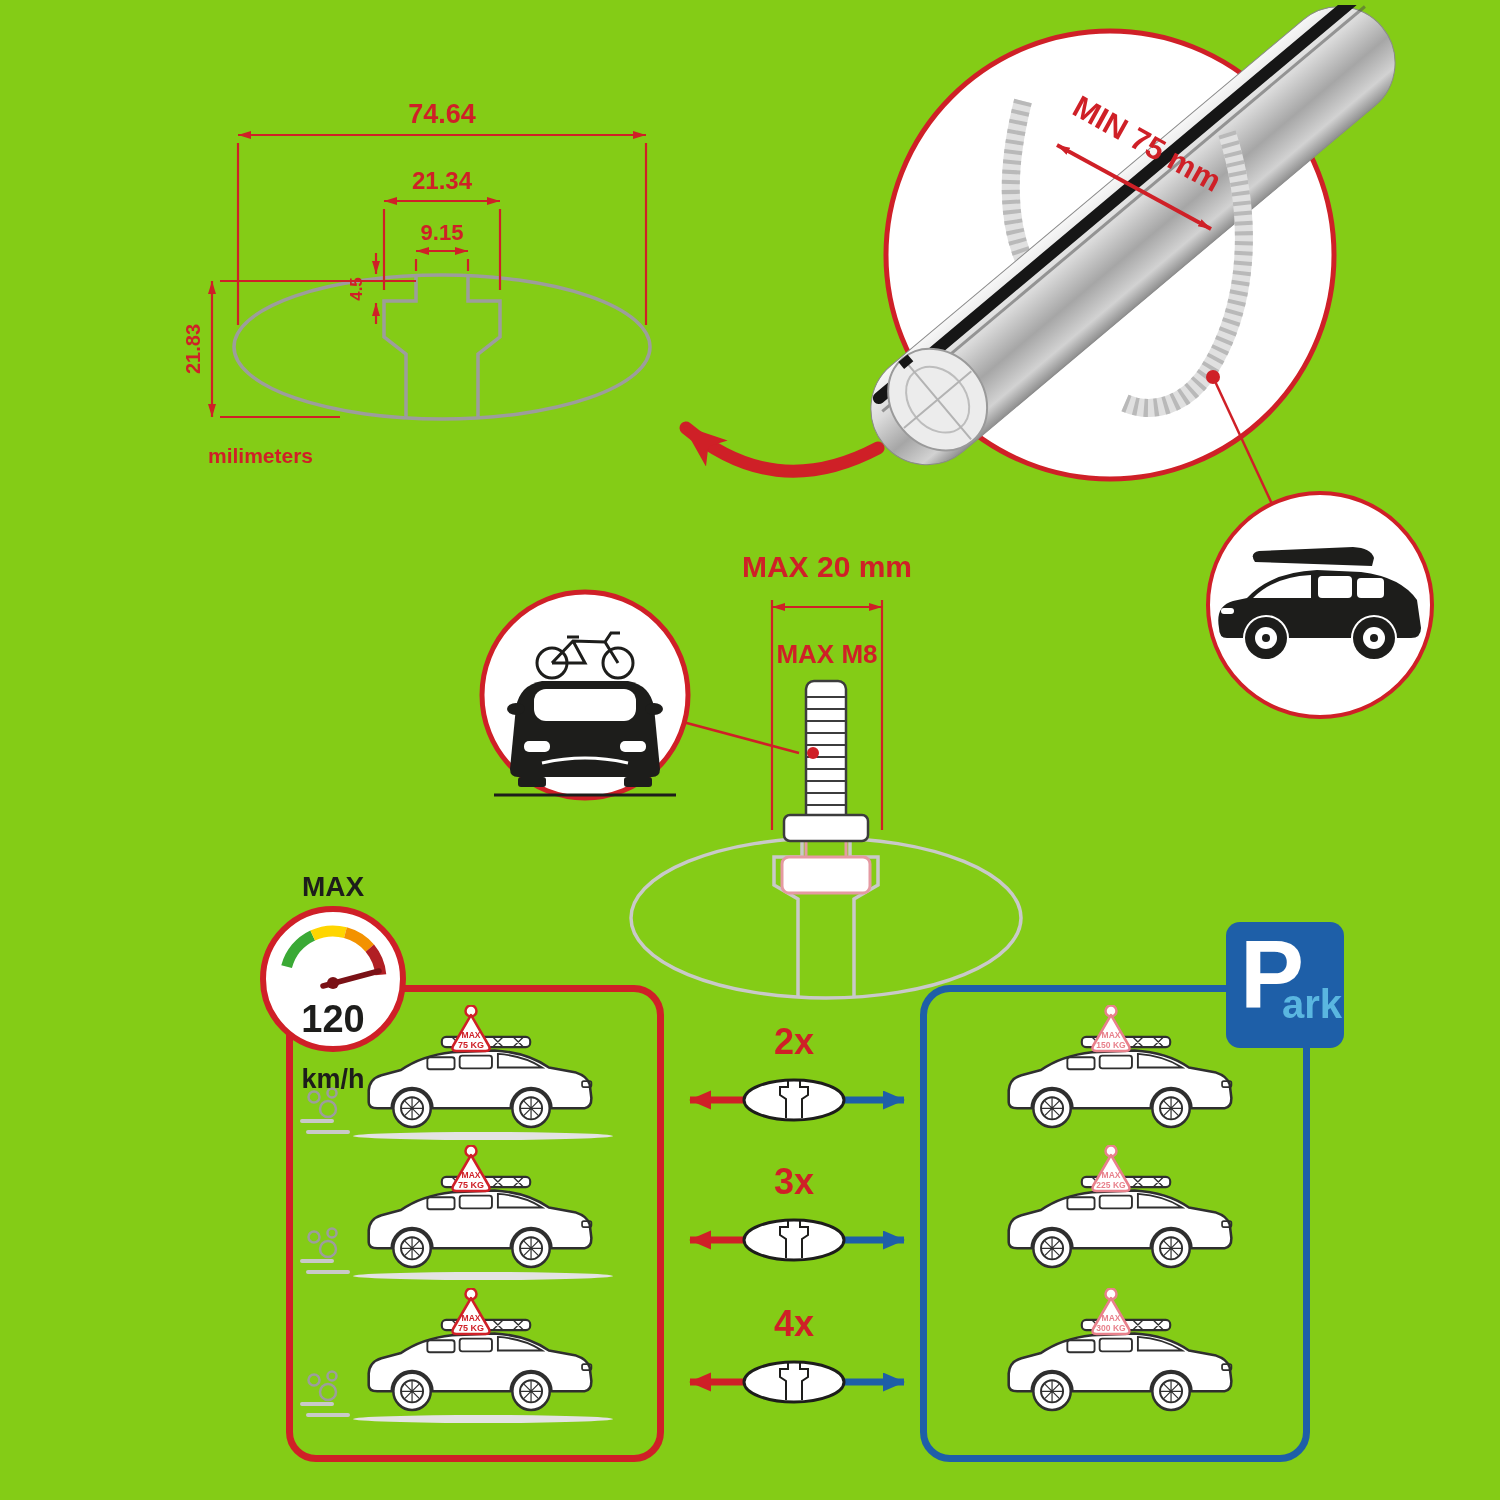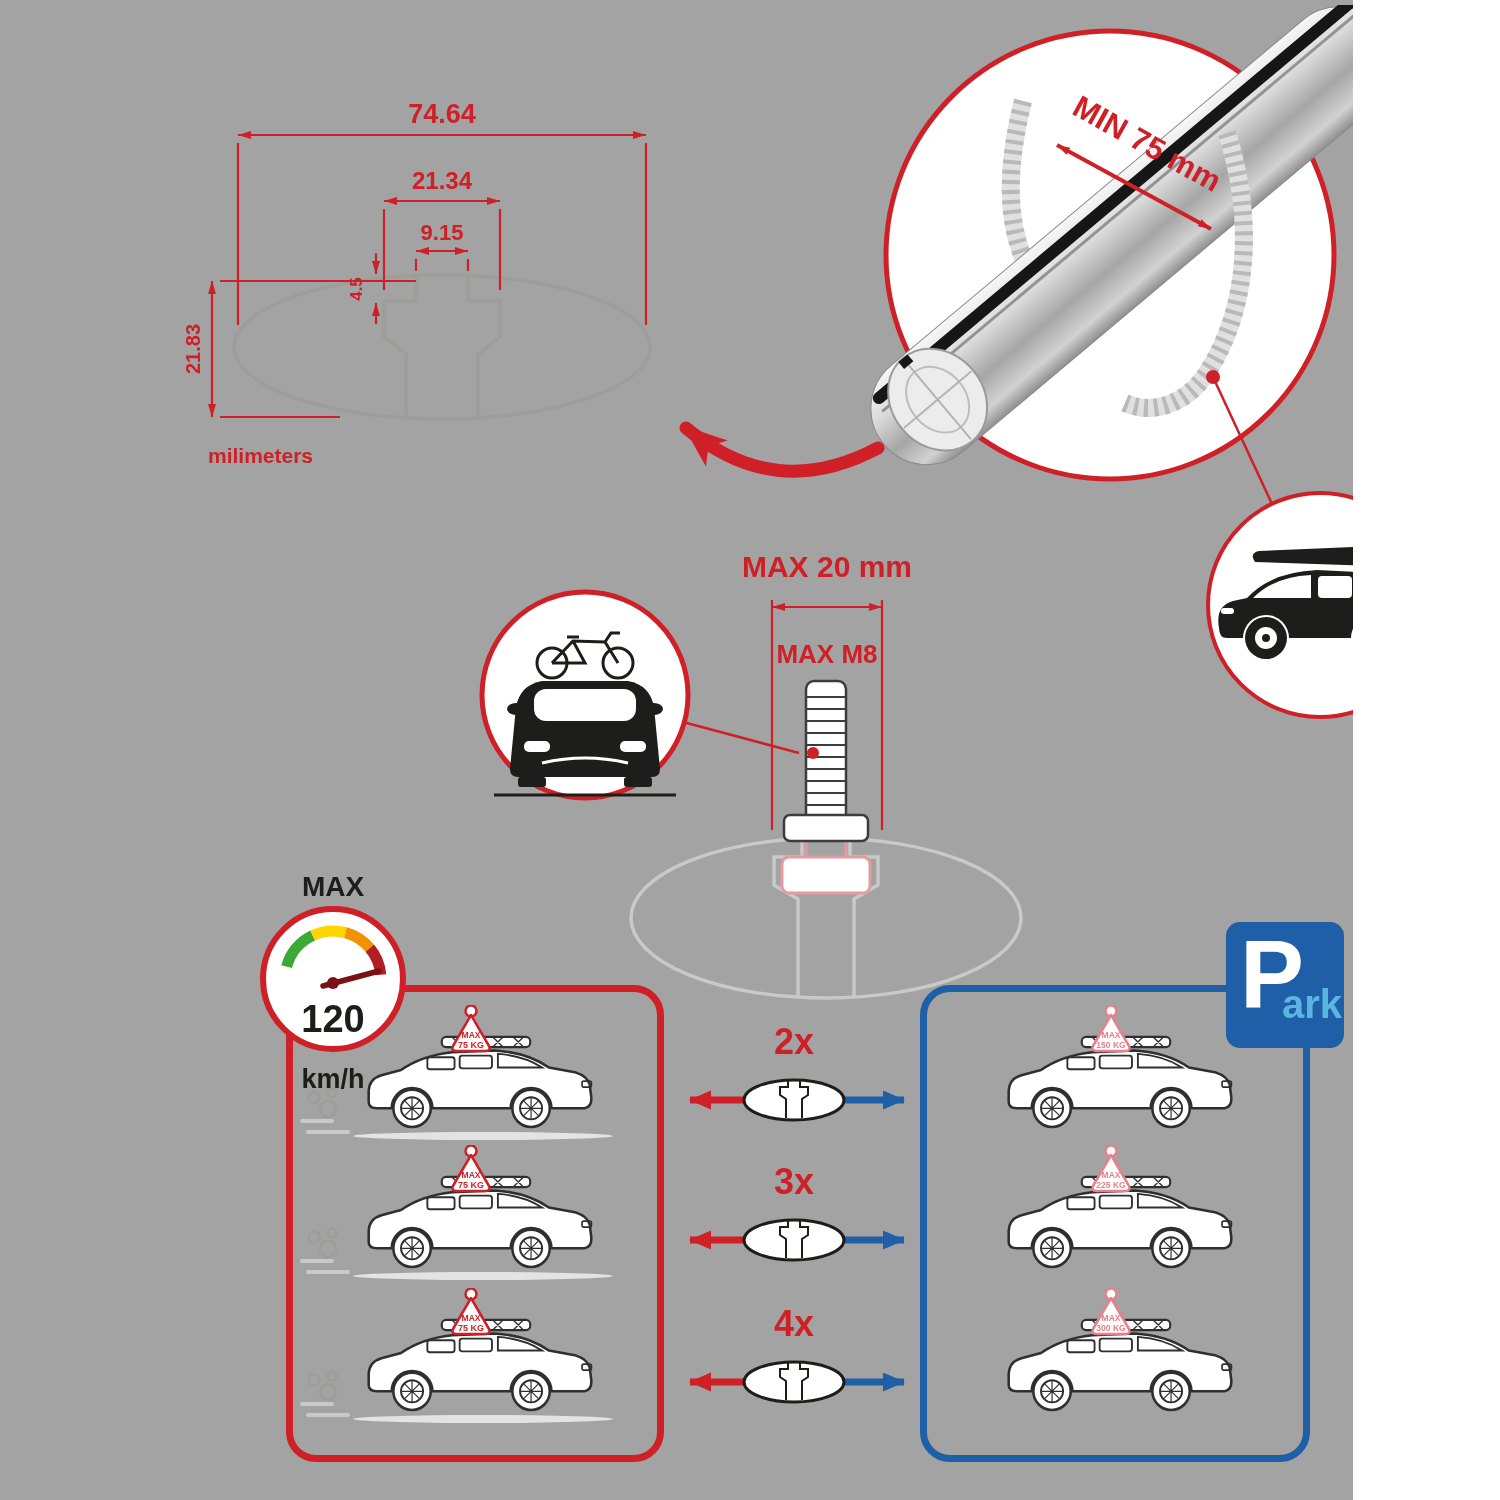--- a/index.html
+++ b/index.html
@@ -1,16 +1,16 @@
 <!DOCTYPE html>
 <html><head>
 <meta charset="utf-8">
 <style>
   html,body{margin:0;padding:0;background:#fff;}
-  .stage{position:relative;width:1353px;height:1500px;background:#a3a3a3;overflow:hidden;
+  .stage{position:relative;width:1500px;height:1500px;background:#84cc16;overflow:hidden;
          font-family:"Liberation Sans",sans-serif;}
   .abs{position:absolute;}
   svg text{font-family:"Liberation Sans",sans-serif;}
 </style>
 </head>
 <body>
 
 <div class="stage">
 
 <svg width="0" height="0" style="position:absolute" aria-hidden="true">

